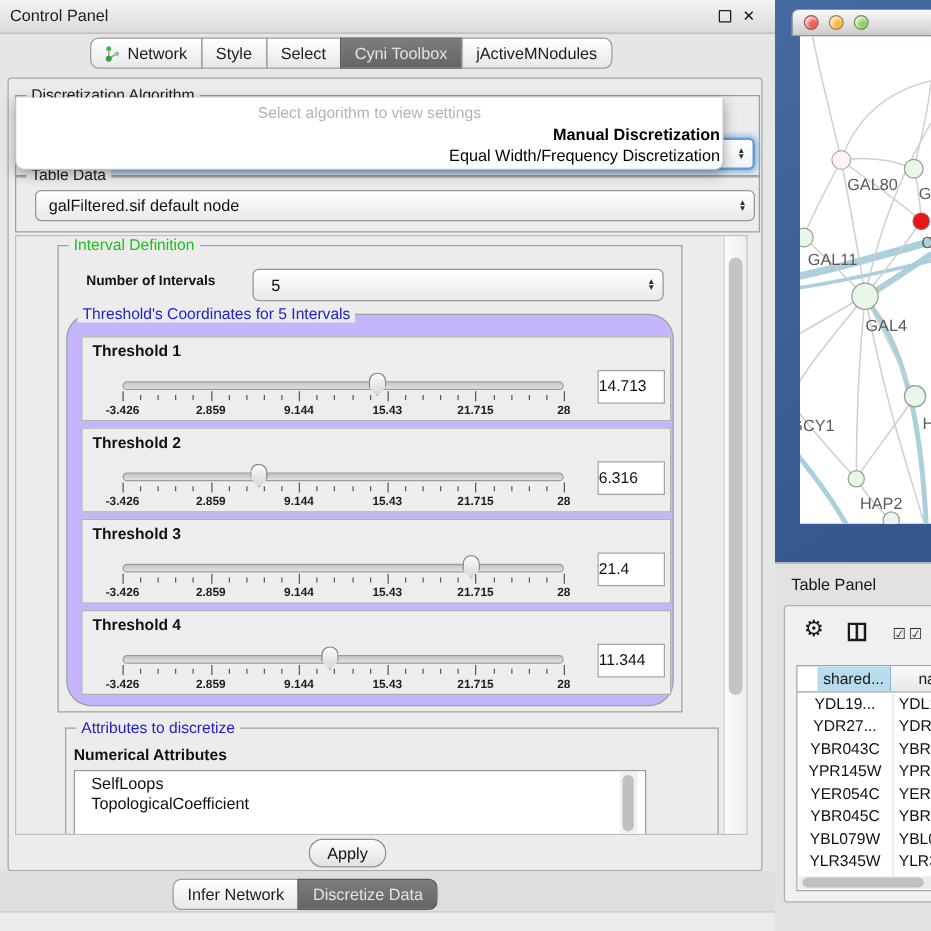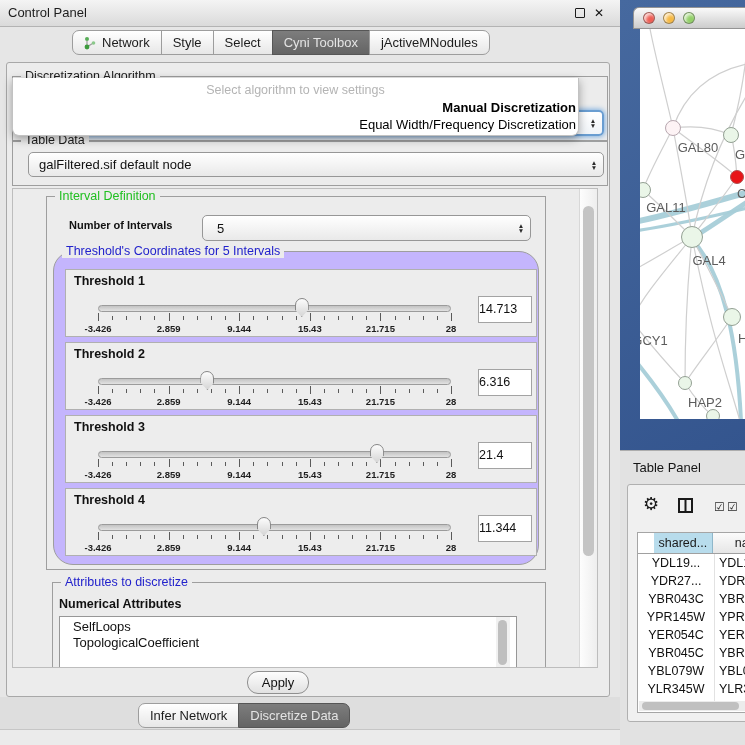--- a/index.html
+++ b/index.html
@@ -359,21 +359,21 @@
                   <span style="left: 60%;">15.43</span>
                   <span style="left: 80%;">21.715</span>
                   <span style="left: 100%;">28</span>
                 </div>
             </div>
             <div class="th-value">11.344</div>
           </div>
         </div>
       </div>
 
-      <div class="group" style="left:39px;top:393px;width:492px;height:120px;">
+      <div class="group" style="left:39px;top:393px;width:492px;height:120px;padding-left:29px;">
         <span class="legend blue">Attributes to discretize</span>
         <span class="attr-title">Numerical Attributes</span>
         <div id="attr-list">
             <div class="list-item">SelfLoops</div>
             <div class="list-item">TopologicalCoefficient</div>
           </div>
         <div id="attr-scroll">
             <div id="attr-thumb"></div>
           </div>
       </div>

